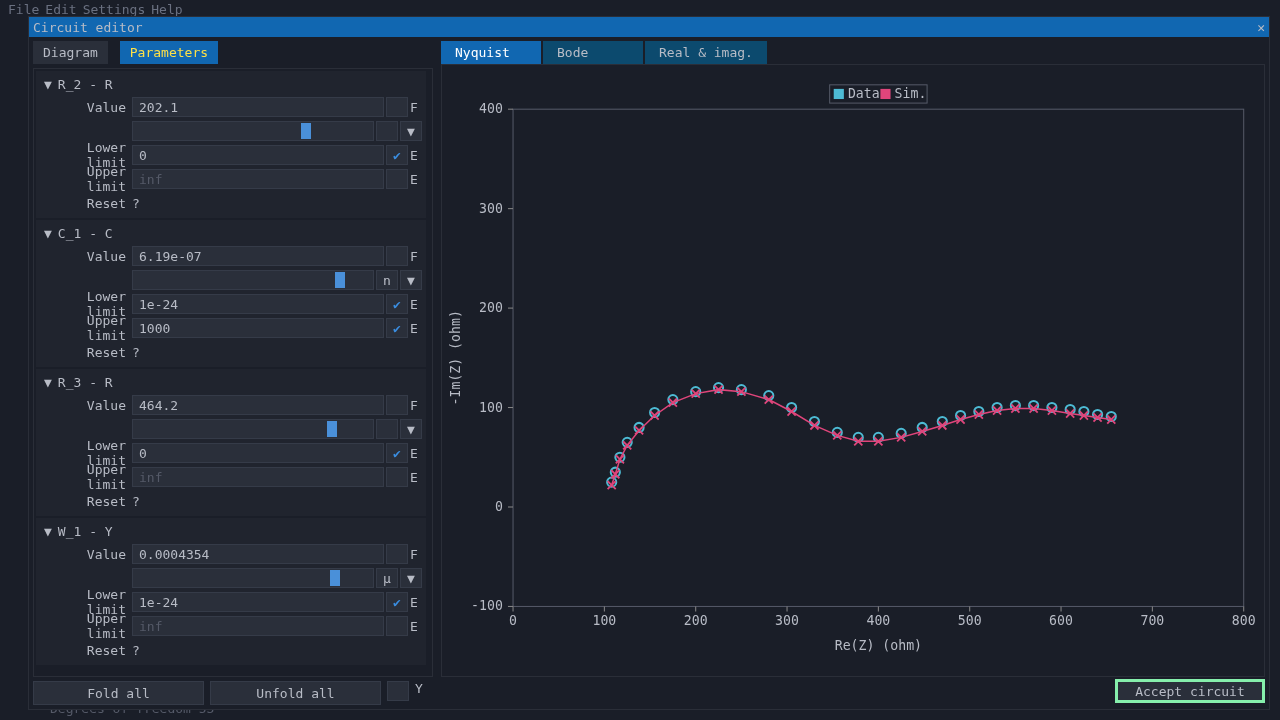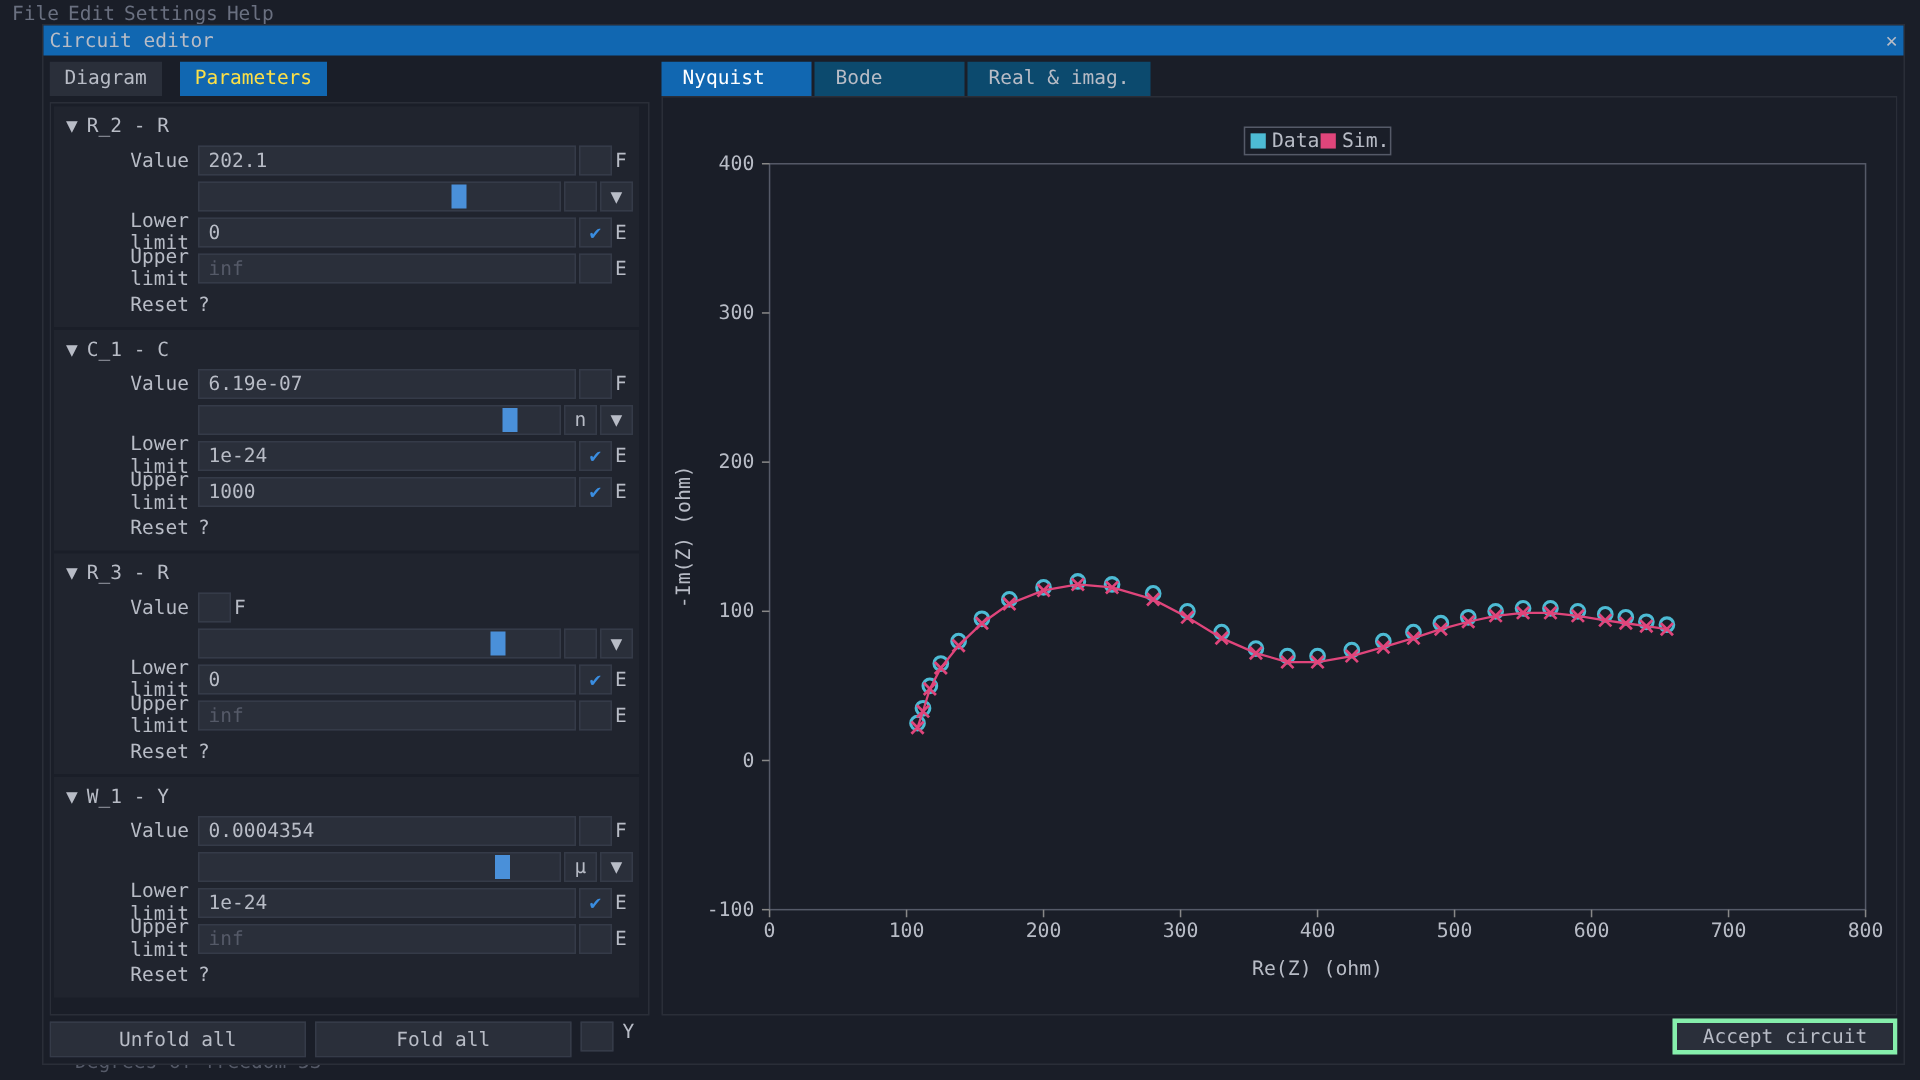--- a/index.html
+++ b/index.html
@@ -132,20 +132,21 @@
                 <div style="width:12px">?</div>
               </div>
   </div>
   <div class="param">
     <div class="phead">
                 <span>▼</span>
                 <span>R_3 - R</span>
               </div>
     <div class="row">
                 <div class="lbl">Value</div>
+                <input class="inp" value="464.2" style="">
                 <div class="sq"></div>
                 <div style="width:12px">F</div>
               </div>
     <div class="row">
                 <div class="lbl"></div>
                 <div class="slider">
                   <div class="thumb" style="left:81%"></div>
                 </div>
                 <div class="sq"></div>
                 <div class="sq">▼</div>
@@ -198,22 +199,22 @@
                 <div class="chk "></div>
                 <div style="width:12px">E</div>
               </div>
     <div class="row">
                 <div class="lbl">Reset</div>
                 <div style="width:12px">?</div>
               </div>
   </div>
           </div>
   <div class="btnrow">
+    <div class="btn">Fold all</div>
     <div class="btn">Unfold all</div>
-    <div class="btn">Fold all</div>
     <div class="sq"></div>
     <div style="width:18px">Y</div>
   </div>
 </div>
 <div class="right">
   <div class="charttabs">
     <div class="ctab active">Nyquist</div>
     <div class="ctab">Bode</div>
     <div class="ctab">Real &amp; imag.</div>
   </div>

